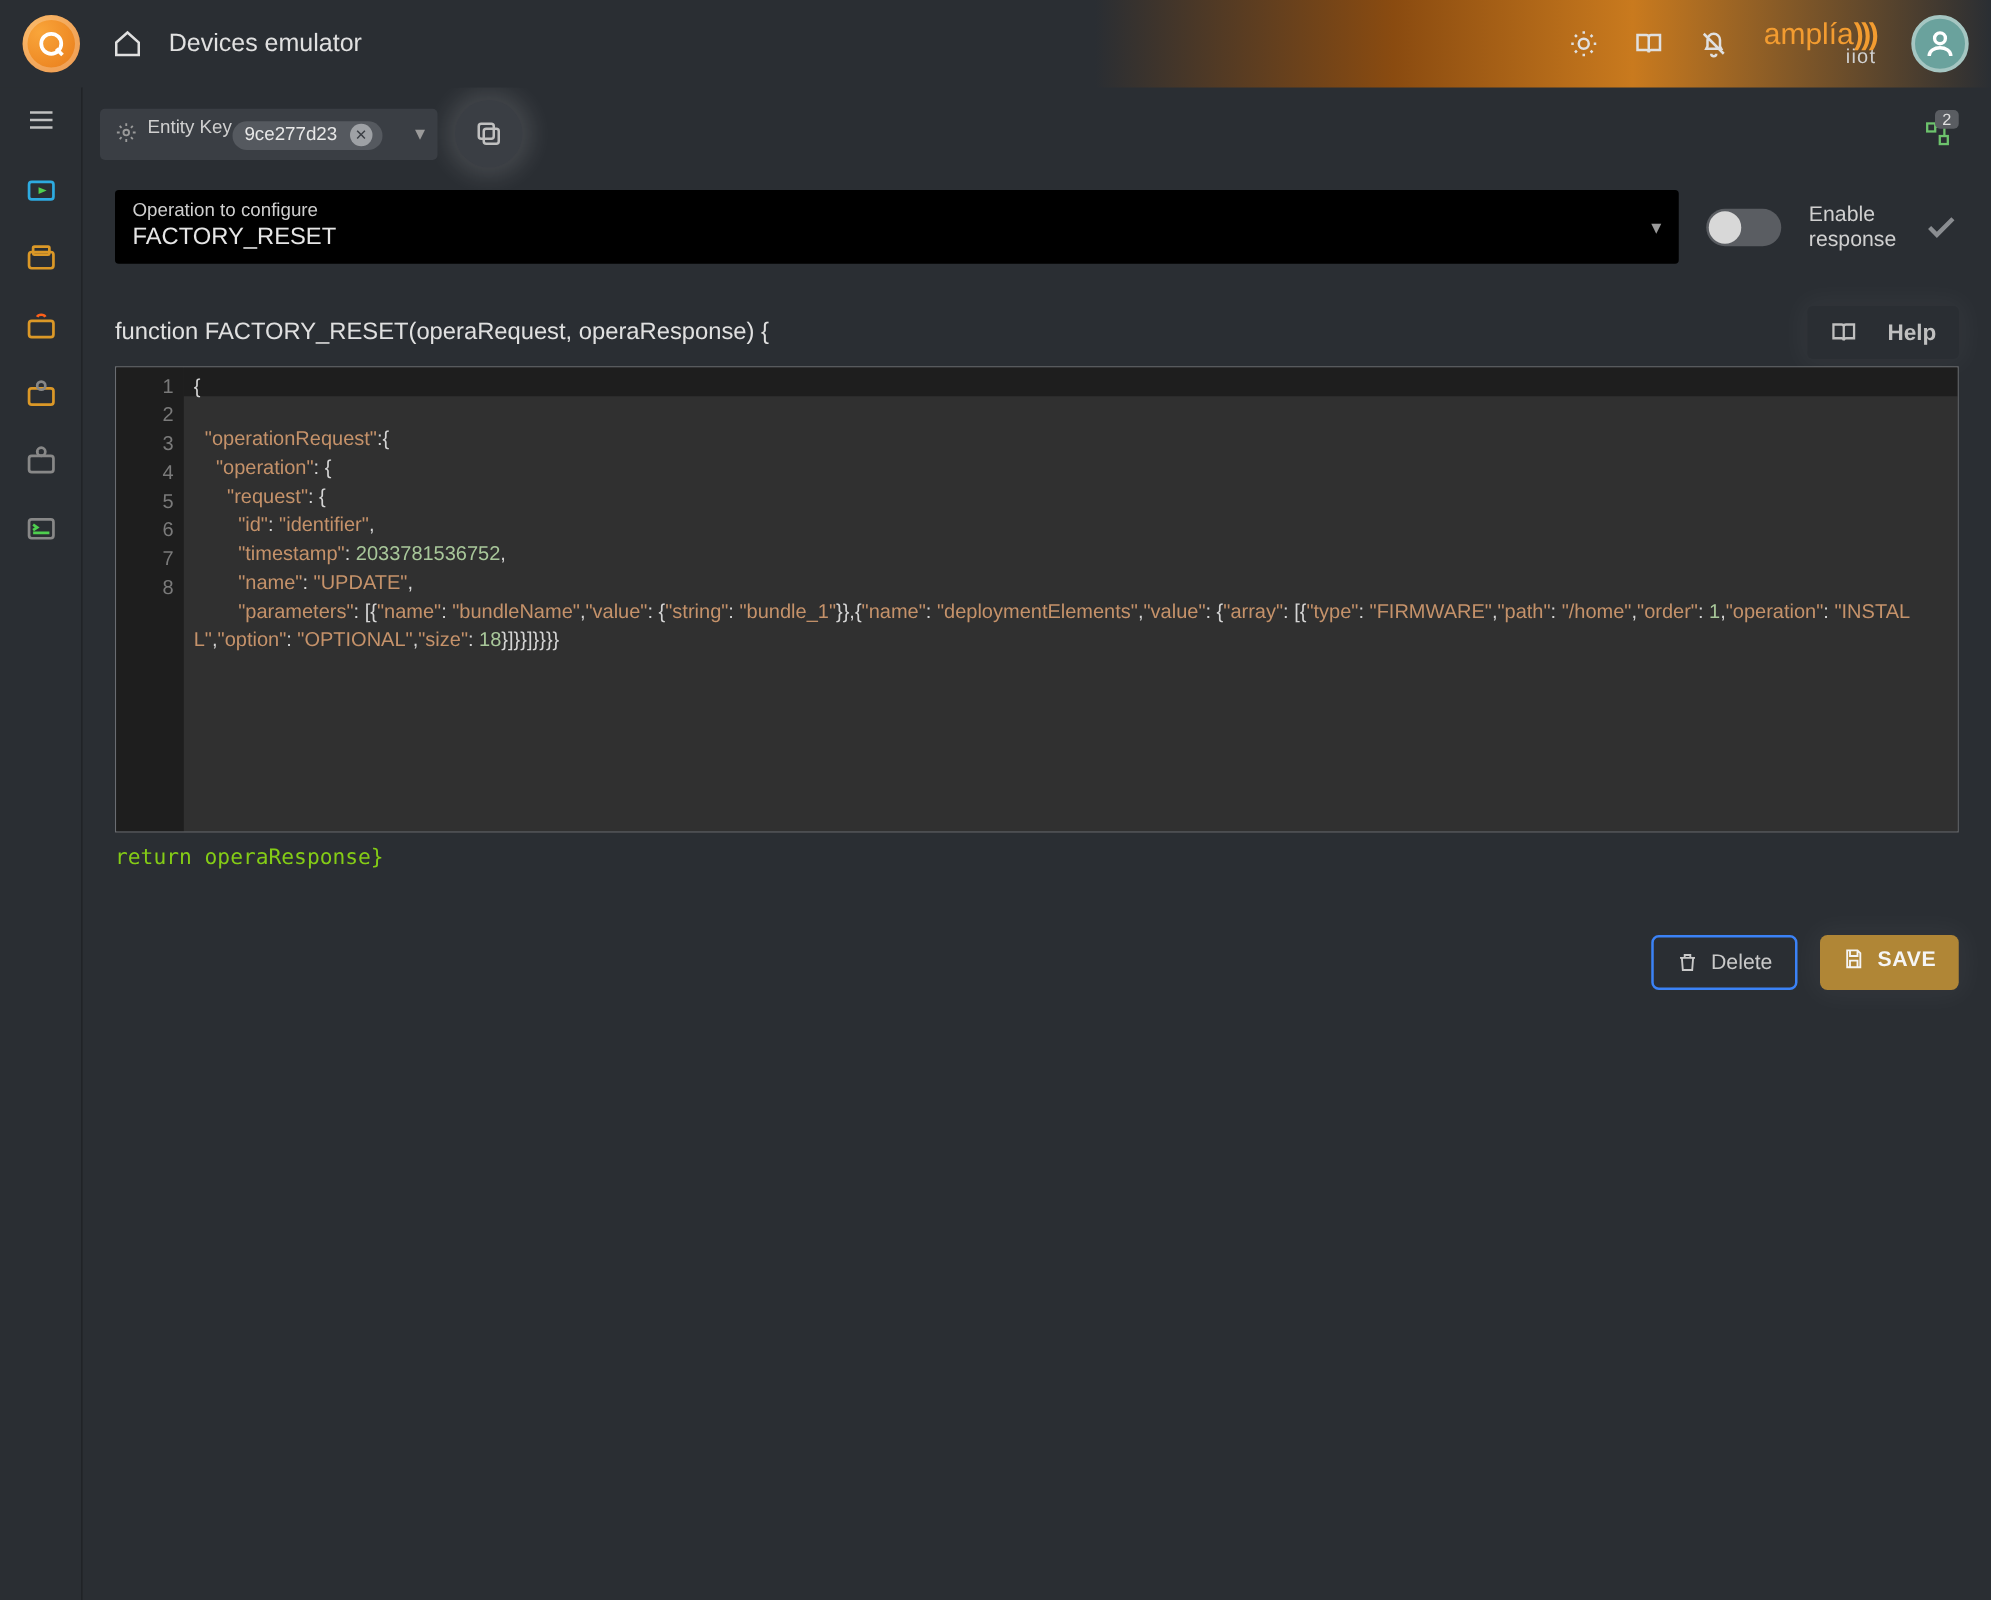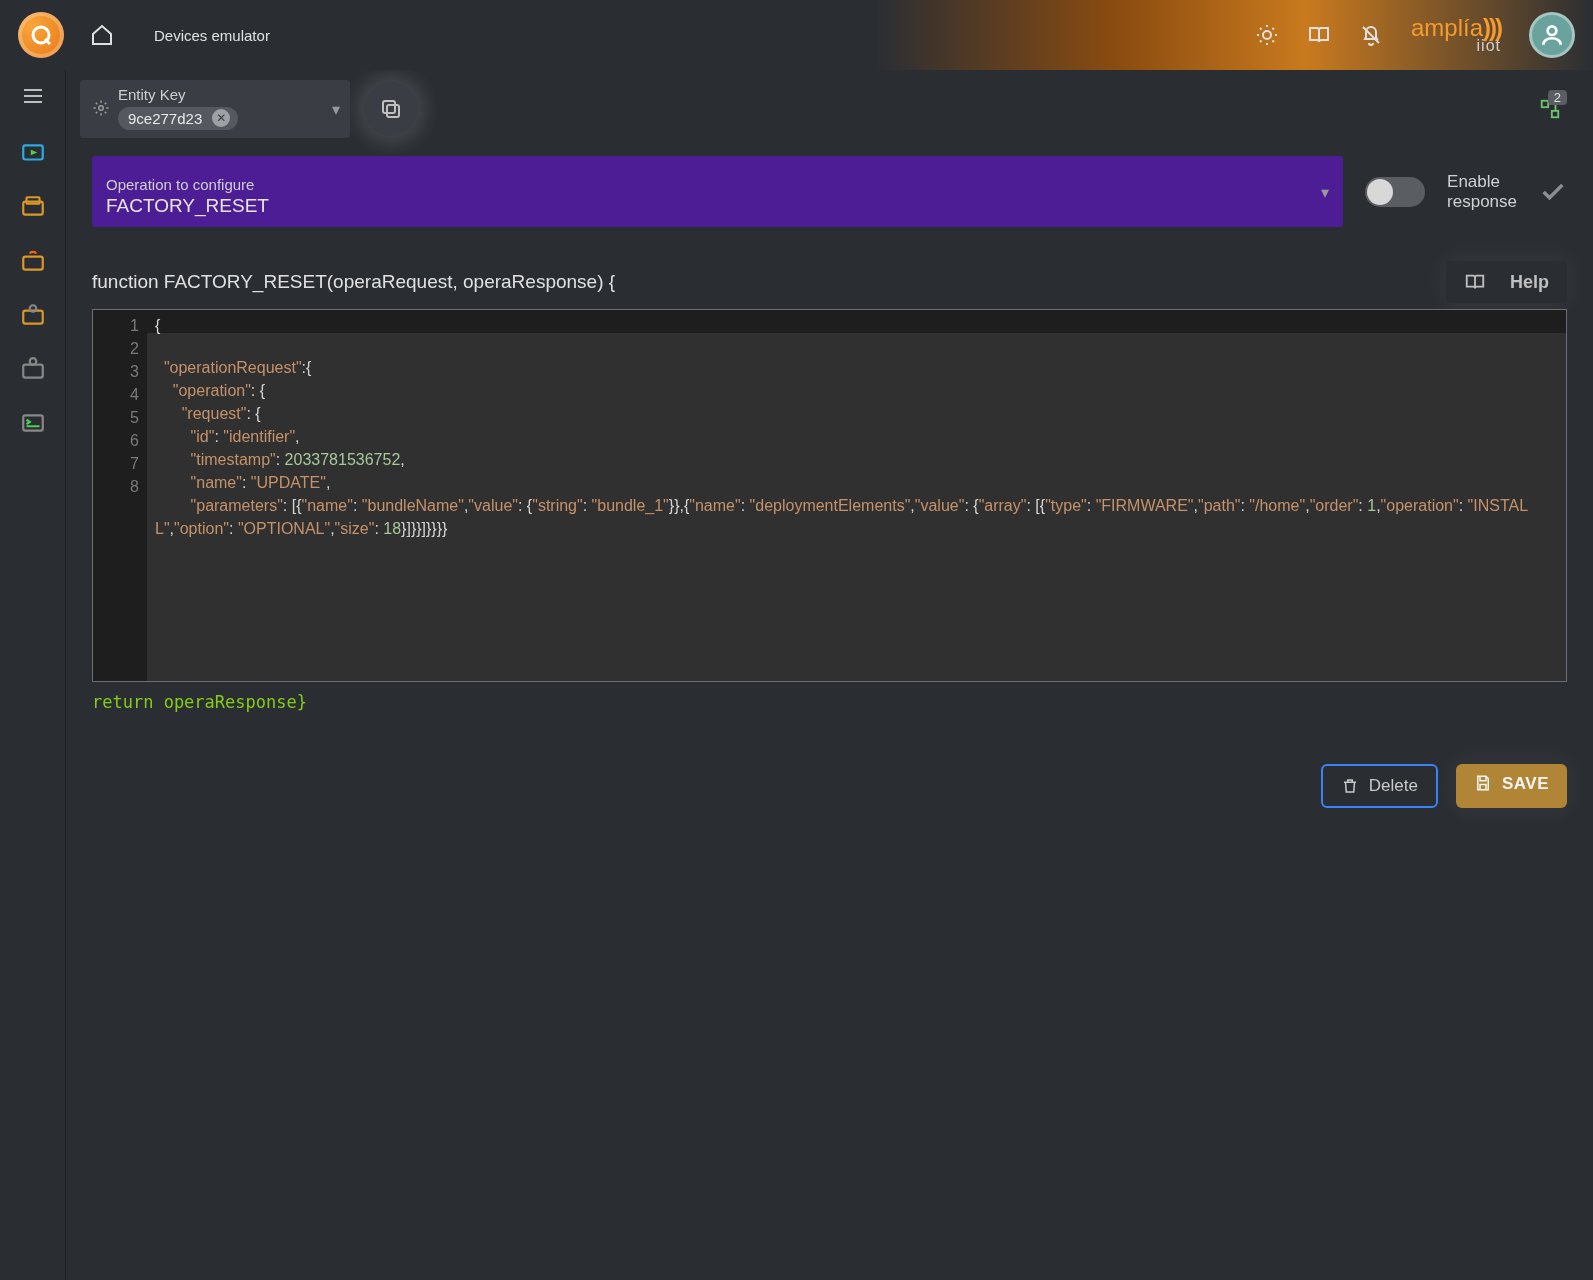--- a/index.html
+++ b/index.html
@@ -1,44 +1,44 @@
 <!DOCTYPE html>
 <html><head>
 <meta charset="utf-8">
 <style>
 *{box-sizing:border-box;margin:0;padding:0;font-family:"Segoe UI",Arial,sans-serif}
 body{background:#2a2e33;color:#d4d4d4;overflow:hidden;width:1593px;height:1280px}
 .topbar{height:70px;background:linear-gradient(90deg,#2a2e33 0%,#2a2e33 55%,#8a4b10 70%,#c97a1e 82%,#2a2e33 100%);display:flex;align-items:center;padding:0 18px;position:relative}
 .logo-circle{width:46px;height:46px;border-radius:50%;background:radial-gradient(circle at 30% 30%,#f9a53a,#e77817);display:flex;align-items:center;justify-content:center;font-weight:700;color:#fff;font-size:20px;box-shadow:inset 0 0 0 4px rgba(255,255,255,.25)}
 .home-ico{margin-left:26px;color:#e6e6e6}
-.title{margin-left:40px;font-size:15px;color:#e0e0e0}
+.title{margin-left:21px;font-size:20px;color:#e0e0e0}
 .top-right{margin-left:auto;display:flex;align-items:center;gap:28px}
 .brand{color:#f39c30;font-size:24px;font-weight:300;text-align:right;line-height:.9}
 .brand .waves{letter-spacing:-2px;font-weight:700}
 .brand .sub{font-size:16px;color:#d0d0d0;display:block;text-align:right;letter-spacing:1px}
 .avatar{width:46px;height:46px;border-radius:50%;background:#6aa29d;display:flex;align-items:center;justify-content:center;border:3px solid #a5c6c2}
 .avatar svg{color:#fff}
 .ico-btn{color:#e0e0e0;cursor:pointer}
 .side{position:absolute;left:0;top:70px;width:66px;height:calc(100% - 70px);background:#2a2e33;border-right:1px solid #1e2125;display:flex;flex-direction:column;align-items:center;gap:24px;padding-top:14px}
 .side .burger{color:#c0c0c0;margin-bottom:6px}
 .side-ico{width:30px;height:30px;display:flex;align-items:center;justify-content:center;filter:saturate(1.5)}
 .content{position:absolute;left:66px;top:70px;right:0;bottom:0;padding:0 0 0 0;overflow:auto}
 .row1{display:flex;align-items:center;gap:14px;padding:10px 14px}
 .entity-chip{background:#3a3e44;border-radius:4px;padding:6px 12px 8px 12px;display:flex;align-items:center;gap:8px;min-width:270px;position:relative}
 .entity-chip .gear{color:#9a9a9a}
-.entity-chip .col{display:flex;flex-direction:column}
+.entity-chip .col{display:flex;flex-direction:row}
 .entity-chip .lbl{font-size:15px;color:#cfcfcf}
 .entity-chip .val{background:#55595f;border-radius:12px;padding:2px 8px 3px 10px;font-size:15px;color:#e8e8e8;display:flex;align-items:center;gap:10px;margin-top:4px}
 .entity-chip .x{background:#9ea1a5;color:#3a3e44;border-radius:50%;width:18px;height:18px;display:flex;align-items:center;justify-content:center;font-size:12px}
 .entity-chip .dd{position:absolute;right:10px;top:50%;transform:translateY(-50%);color:#9a9a9a}
 .copy-btn{width:54px;height:54px;border-radius:50%;background:#3a3e44;display:flex;align-items:center;justify-content:center;color:#c0c0c0;box-shadow:0 0 18px 8px rgba(255,255,255,.12)}
 .graph-badge{margin-left:auto;margin-right:18px;position:relative}
 .graph-badge .n{position:absolute;right:-6px;top:-8px;background:#5a5d62;color:#e0e0e0;font-size:13px;border-radius:4px;padding:0 6px}
 .cfgbar{margin:8px 26px 0 26px;display:flex;align-items:center;gap:22px}
-.sel{flex:1;background:#4c1d95;border-radius:3px;padding:20px 14px 10px 14px;position:relative}
+.sel{flex:1;background:#000000;border-radius:3px;padding:8px 14px 10px 14px;position:relative}
 .sel .sl{font-size:15px;color:#cfcfcf}
 .sel .sv{font-size:19px;color:#e6e6e6;margin-top:2px}
 .sel .dd{position:absolute;right:14px;top:50%;transform:translateY(-50%);color:#9a9a9a}
 .toggle{width:60px;height:30px;background:#5a5d62;border-radius:18px;position:relative}
 .toggle .knob{position:absolute;left:2px;top:2px;width:26px;height:26px;border-radius:50%;background:#d8d8d8}
 .toggle-lbl{font-size:17px;color:#d0d0d0;line-height:1.15}
 .check{color:#8a8d91}
 .funcrow{margin:34px 26px 0 26px;display:flex;align-items:center}
 .funcrow .sig{font-size:19px;color:#e0e0e0}
 .helpbtn{margin-left:auto;display:flex;align-items:center;gap:24px;color:#bfbfbf;font-size:18px;font-weight:600;padding:10px 18px;border-radius:4px;box-shadow:0 0 22px 6px rgba(255,255,255,.04)}

